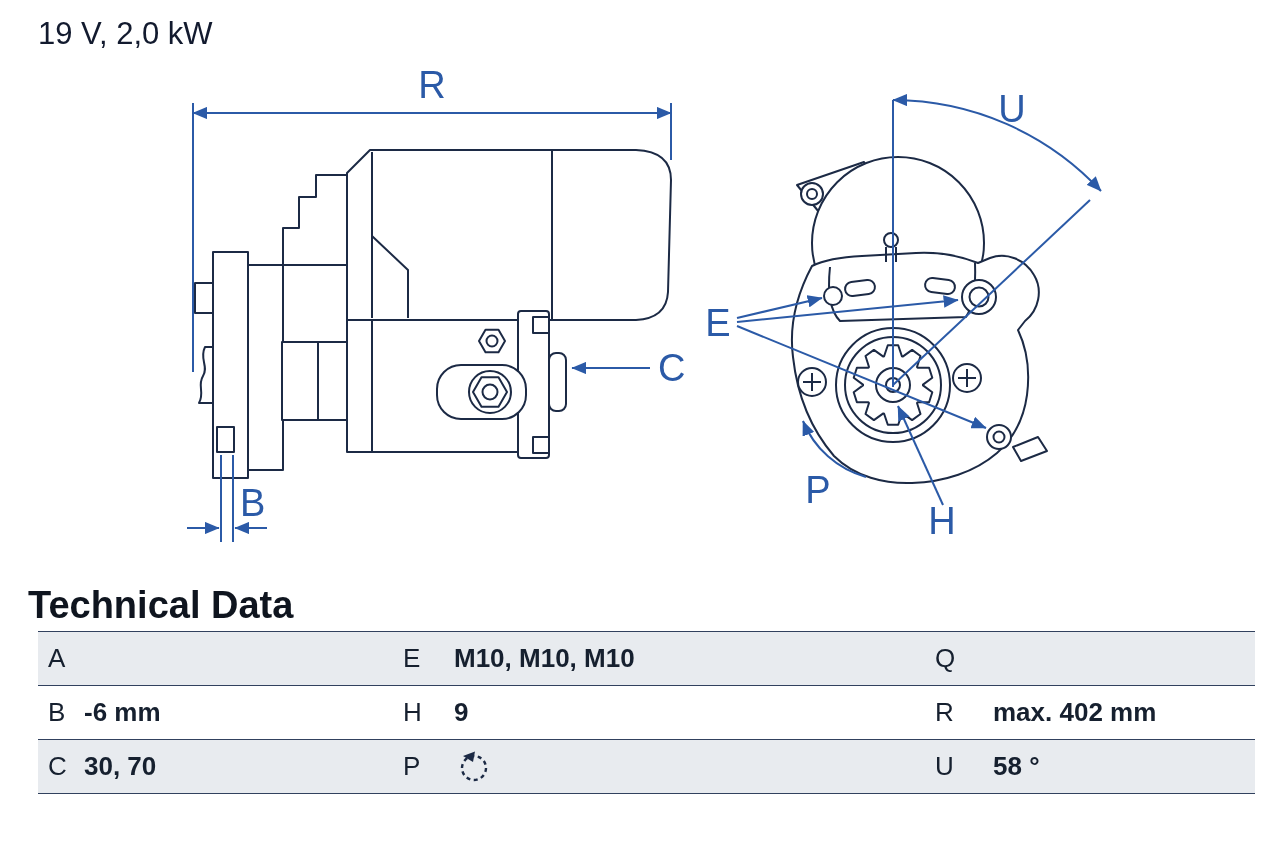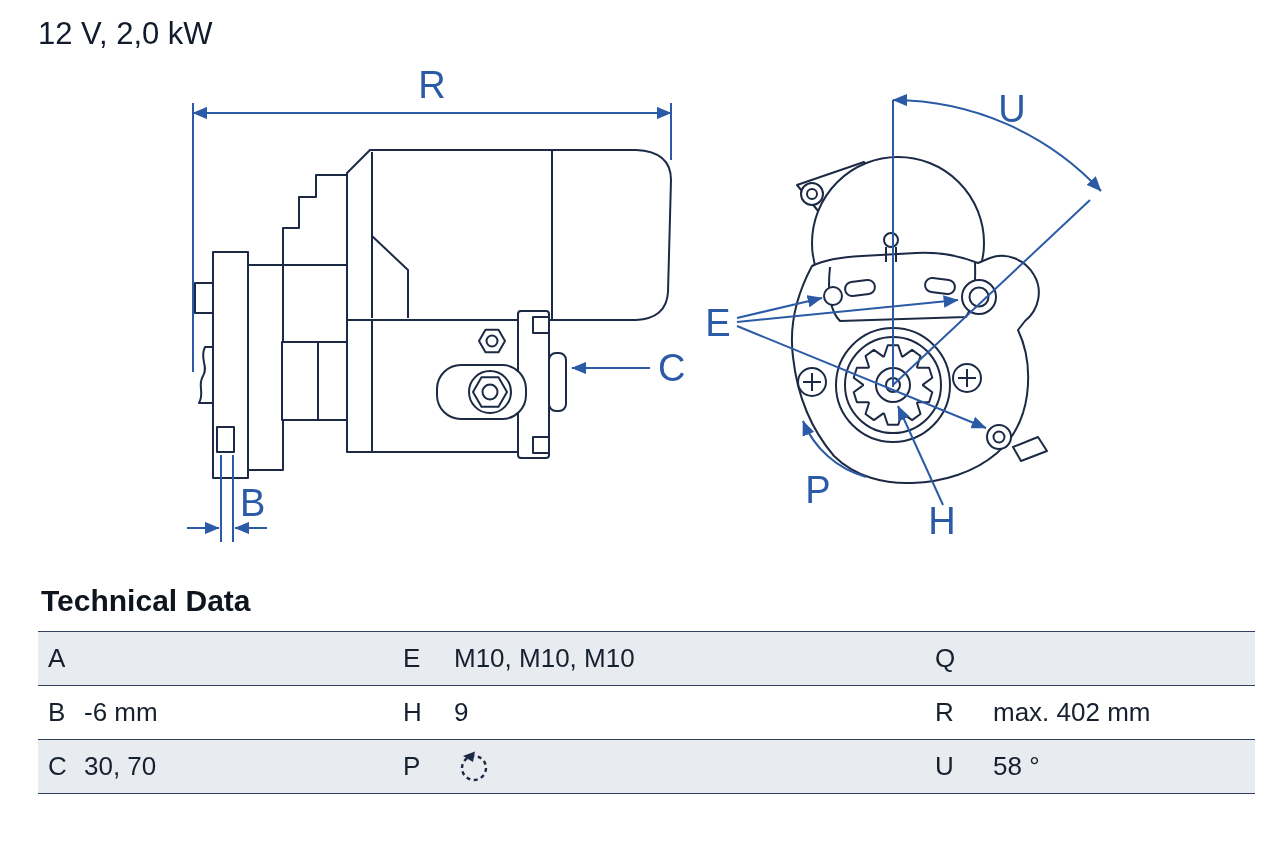--- a/index.html
+++ b/index.html
@@ -1,35 +1,35 @@
 <!DOCTYPE html>
 <html><head>
 <meta charset="utf-8">
 <style>
   html,body{margin:0;padding:0;background:#ffffff;}
   .page{position:relative;width:1280px;height:853px;background:#ffffff;overflow:hidden;
         font-family:"Liberation Sans",sans-serif;color:#16202f;}
   .title{position:absolute;left:38px;top:16px;font-size:31px;font-weight:400;color:#121a2e;}
   .drawing-svg{position:absolute;left:0;top:0;width:1280px;height:580px;}
-  .section-heading{position:absolute;left:41px;top:584px;font-size:30px;font-weight:700;color:#0f151f;}
+  .section-heading{position:absolute;left:28px;top:584px;font-size:38px;font-weight:700;color:#0f151f;}
   .data-table{position:absolute;left:38px;top:631px;width:1217px;border-bottom:1px solid #31415e;}
   .trow{display:grid;grid-template-columns:40px 315px 55px 477px 62px 268px;
         height:53px;border-top:1px solid #31415e;font-size:26px;}
   .trow.shade{background:#e8ebef;}
   .cell{display:flex;align-items:center;overflow:hidden;white-space:nowrap;}
   .cell.k{padding-left:10px;}
-  .cell.v{padding-left:6px;}
+  .cell.v{padding-left:6px;font-weight:bold;}
   .rot-icon{margin-left:2px;display:block;}
 </style>
 </head>
 <body>
 
 <div class="page">
 
-  <div class="title">12 V, 2,0 kW</div>
+  <div class="title">19 V, 2,0 kW</div>
 
   <svg class="drawing-svg" viewBox="0 0 1280 580">
     <defs>
       <marker id="arr" viewBox="0 0 12 10" refX="11.5" refY="5" markerWidth="15" markerHeight="12.5" markerUnits="userSpaceOnUse" orient="auto-start-reverse">
         <path d="M0 0 L12 5 L0 10 Z" fill="#2b5aa7"></path>
       </marker>
     </defs>
 
     <g stroke="#1c2a45" stroke-width="2" fill="none" stroke-linejoin="round">
 

